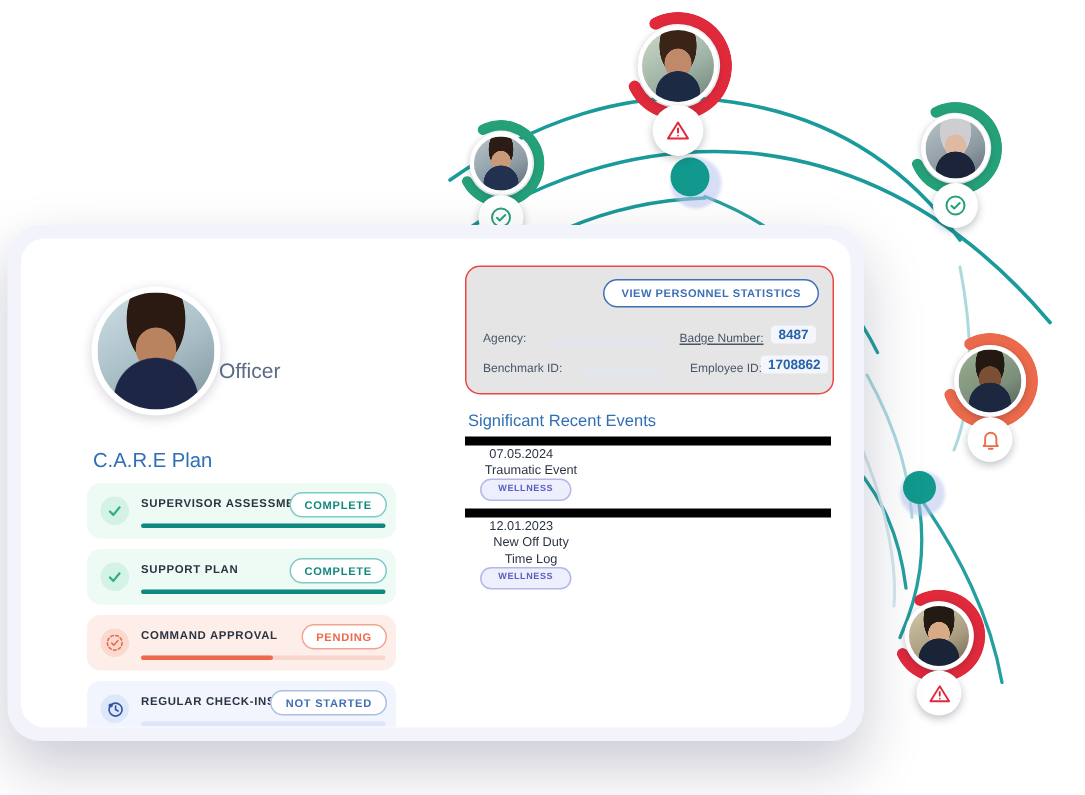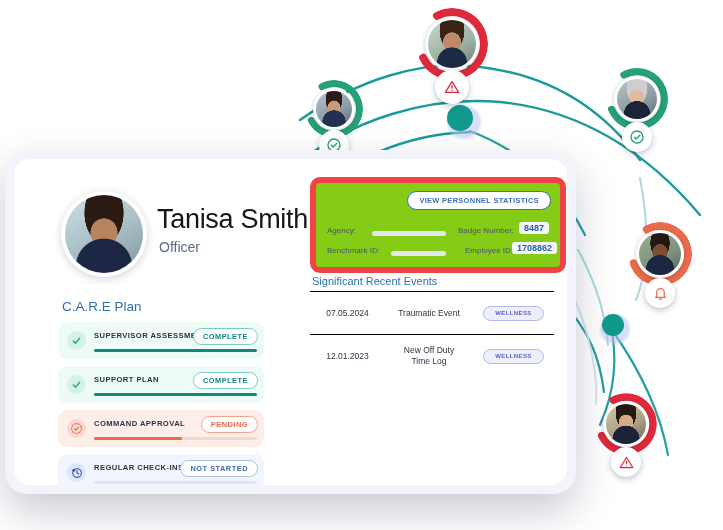--- a/index.html
+++ b/index.html
@@ -31,55 +31,55 @@
 
   .col-left{position:absolute;left:0;top:0;width:288px;height:326px;}
   .col-right{position:absolute;left:288px;top:0;width:265px;height:326px;}
 
   
   .prof-photo{position:absolute;left:47px;top:32px;width:86px;height:86px;border-radius:50%;
        background:#fff;box-shadow:0 2px 8px rgba(20,24,60,.18);overflow:hidden;}
   .prof-photo i{position:absolute;inset:4px;border-radius:50%;overflow:hidden;display:block;}
   .prof-name{position:absolute;left:143px;top:45px;font-size:27px;line-height:30px;
        font-weight:400;color:#14161c;letter-spacing:-.3px;white-space:nowrap;}
-  .prof-role{position:absolute;left:145px;top:80px;font-size:14px;color:#5b6b84;}
+  .prof-role{position:absolute;left:132px;top:80px;font-size:14px;color:#5b6b84;}
 
   .care-title{position:absolute;left:48px;top:140px;font-size:13.5px;color:#2f6fb5;
        font-weight:400;}
 
   .care-row{position:absolute;left:44px;width:206px;height:37px;border-radius:9px;}
   .care-ico{position:absolute;left:9px;top:9px;width:19px;height:19px;border-radius:50%;
        display:flex;align-items:center;justify-content:center;}
   .care-lbl{position:absolute;left:36px;top:9px;font-size:7.6px;letter-spacing:.45px;
        font-weight:700;color:#2b3443;white-space:nowrap;}
   .care-pill{position:absolute;right:6px;top:6px;height:15px;border-radius:9px;
        border:1px solid;display:flex;align-items:center;justify-content:center;
        padding:0 9px;font-size:7.4px;letter-spacing:.5px;font-weight:700;background:#fff;text-align:right;}
   .care-bar{position:absolute;left:36px;right:7px;top:27px;height:3px;border-radius:2px;}
   .care-bar span{display:block;height:100%;border-radius:2px;}
 
   
   .info-card{position:absolute;left:8px;top:18px;width:244px;height:84px;
-       background:#84cc16;border:6px solid #ef4444;border-radius:10px;}
+       background:#e5e5e5;border:1px solid #ef4444;border-radius:10px;}
   .stats-btn{position:absolute;right:9px;top:8px;height:17px;border-radius:10px;
        border:1px solid #3f6fb8;color:#3f6fb8;background:#fff;
        display:flex;align-items:center;justify-content:center;padding:0 11px;
        font-size:7.4px;letter-spacing:.35px;font-weight:700;white-space:nowrap;}
   .kv{position:absolute;font-size:8px;color:#4a5668;white-space:nowrap;}
   .redact{position:absolute;height:5px;border-radius:3px;background:#e3e6ef;}
   .kvval{position:absolute;font-size:9px;font-weight:700;color:#2563a8;
        background:#f4f6fb;border-radius:3px;padding:1px 5px;white-space:nowrap;}
 
   .sec-title{position:absolute;left:10px;top:116px;font-size:11px;color:#2f6fb5;text-align:center;}
 
   .tbl{position:absolute;left:8px;top:132px;width:244px;}
   .thead{display:flex;height:23px;align-items:center;background:#fafbfd;
        border-radius:5px 5px 0 0;}
   .th{font-size:7.4px;letter-spacing:.5px;font-weight:700;color:#2b3443;text-align:center;}
-  .trow{display:flex;align-items:center;height:42px;border-top:1px solid #000000;}
+  .trow{display:flex;height:42px;border-top:6px solid #000000;flex-direction:column;}
   .td{font-size:8.5px;color:#2b3443;text-align:center;line-height:11px;}
   .c1{width:75px;}.c2{width:88px;}.c3{width:81px;}
   .tag{display:inline-flex;align-items:center;justify-content:center;
        height:13px;border-radius:8px;border:1px solid;padding:0 11px;
        font-size:6px;letter-spacing:.4px;font-weight:700;}
 </style>
 </head>
 <body>
 
 <div class="stage">
@@ -218,21 +218,20 @@
       <div class="col-left">
 
         <div class="prof-photo">
           <i style="background:
              radial-gradient(circle at 50% 92%, #1d2745 0 34%, transparent 35%),
              radial-gradient(ellipse at 50% 48%, #b9835f 0 24%, transparent 25%),
              radial-gradient(ellipse at 50% 23%, #2a1a12 0 35%, transparent 36%),
              linear-gradient(150deg,#cfe0e6,#a7bcc4 55%,#7d939c);"></i>
         </div>
 
-        <div class="prof-name">Tanisa Smith</div>
         <div class="prof-role">Officer</div>
 
         <div class="care-title">C.A.R.E Plan</div>
 
         <div id="care-list">
             <div class="care-row" style="top: 163px; background: rgb(238, 250, 244);">
               <div class="care-ico" style="background:#d4f2e6">
                 <svg width="11" height="11" viewBox="0 0 24 24" fill="none" stroke="#2fae8c" stroke-width="3.2" stroke-linecap="round" stroke-linejoin="round">
                   <path d="M5 13l5 5L19 7"></path>
                 </svg>
@@ -289,21 +288,21 @@
 
         <div class="info-card">
           <div class="stats-btn">VIEW PERSONNEL STATISTICS</div>
 
           <div class="kv" style="left:11px;top:43px;">Agency:</div>
           <div class="redact" style="left:56px;top:48px;width:74px;"></div>
 
           <div class="kv" style="left:11px;top:63px;">Benchmark ID:</div>
           <div class="redact" style="left:75px;top:68px;width:55px;"></div>
 
-          <div class="kv" style="left:142px;top:43px;">Badge Number:</div>
+          <div class="kv" style="left:142px;top:43px;text-decoration:underline;">Badge Number:</div>
           <div class="kvval" style="left:203px;top:39px;">8487</div>
 
           <div class="kv" style="left:149px;top:63px;">Employee ID:</div>
           <div class="kvval" style="left:196px;top:59px;">1708862</div>
         </div>
 
         <div class="sec-title">Significant Recent Events</div>
 
         <div class="tbl">
           <div id="tbody">

